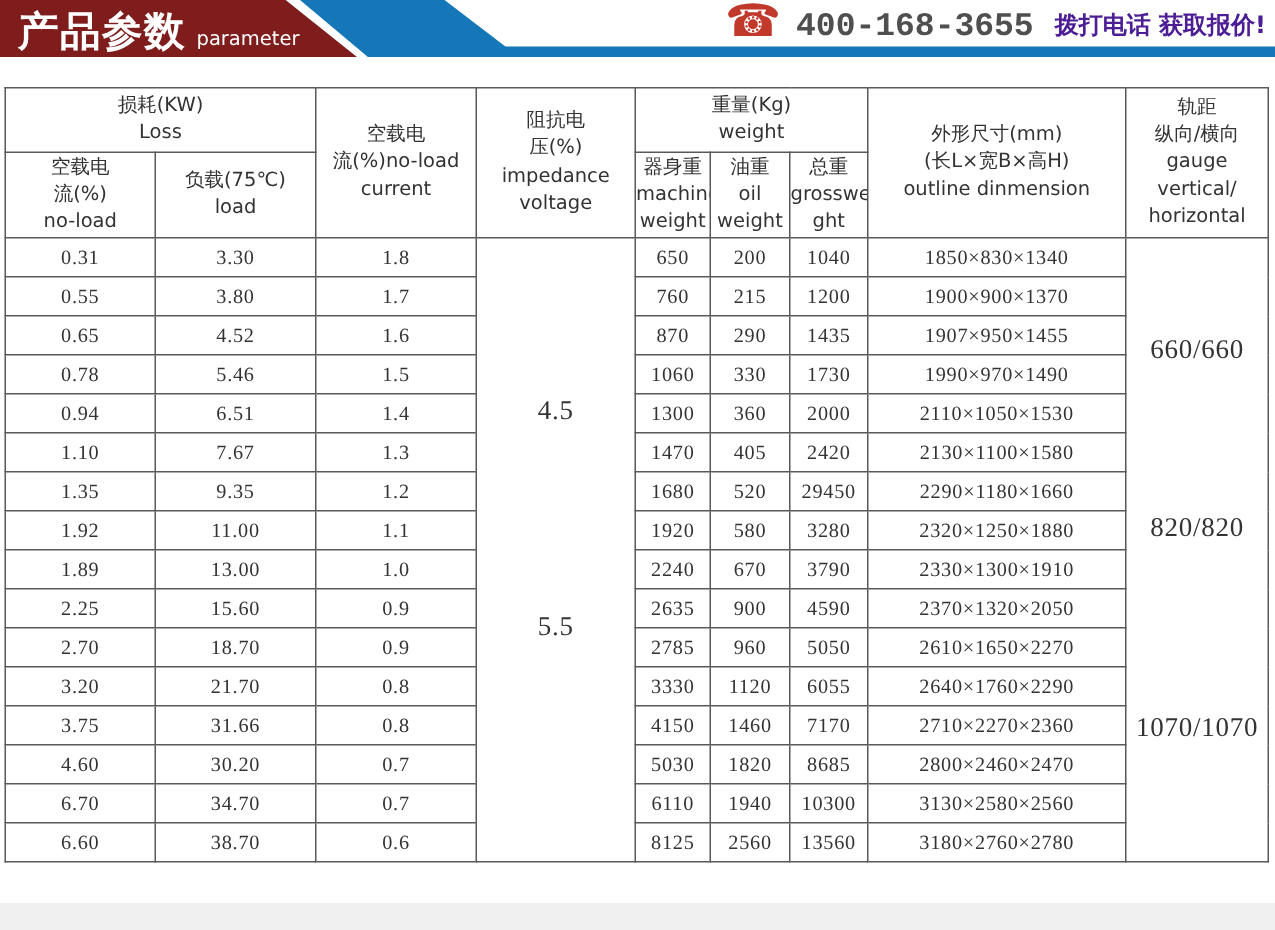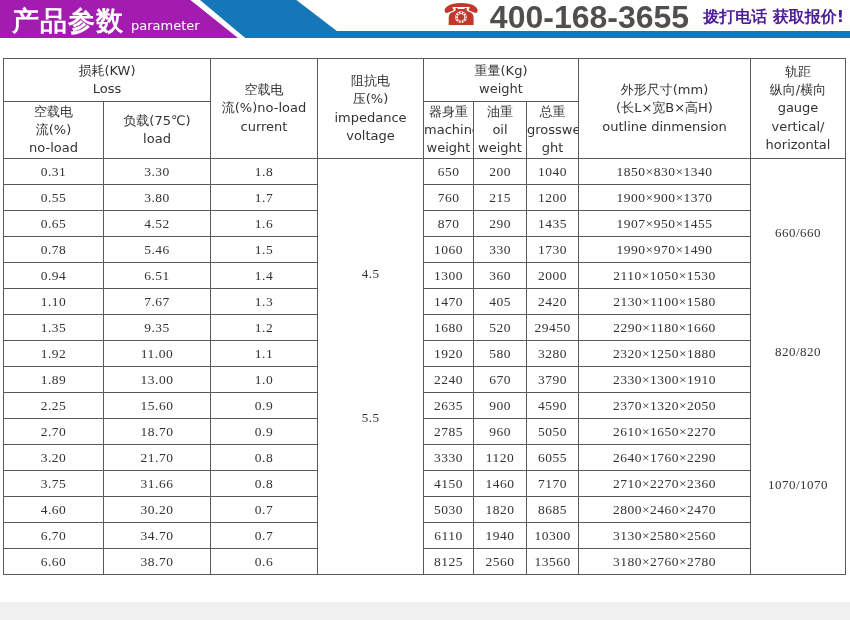--- a/index.html
+++ b/index.html
@@ -5,38 +5,38 @@
   * { margin:0; padding:0; box-sizing:border-box; }
   body {
     width:850px; height:620px; position:relative; overflow:hidden;
     background:#ffffff;
     font-family:"DejaVu Sans", sans-serif;
   }
   
   .header { position:absolute; left:0; top:0; width:850px; height:56px; }
   .banner-main {
     position:absolute; left:0; top:0; width:238px; height:38px;
-    background:#a21caf; color:#fff;
+    background:#7f1d1d; color:#fff;
     clip-path:polygon(0 0, 80% 0, 100% 100%, 0 100%);
     display:flex; align-items:baseline; padding:3px 0 0 12px; gap:7px;
   }
   .banner-title { font-size:27px; font-weight:bold; letter-spacing:1px; }
   .banner-sub { font-size:13px; font-weight:normal; }
   .banner-swoosh {
     position:absolute; left:200px; top:0; width:146px; height:38px;
     background:#1577b8;
     clip-path:polygon(0 0, 66% 0, 100% 100%, 31% 100%);
   }
   .banner-bar { position:absolute; left:310px; right:0; top:31px; height:7px; background:#1577b8; }
   .header-right {
     position:absolute; right:6px; top:0; height:34px;
     display:flex; align-items:center; gap:10px;
   }
   .phone-icon { color:#c0392b; font-size:30px; line-height:1; transform:translateY(-2px); }
-  .phone-number { font-size:32px; font-weight:bold; color:#4f4f4f; font-family:Liberation Sans, sans-serif; }
+  .phone-number { font-size:22px; font-weight:bold; color:#4f4f4f; font-family:Liberation Mono, monospace; }
   .cta { font-size:16px; font-weight:bold; color:#4c1d95; margin-left:4px; }
 
   
   .param-table {
     position:absolute; left:3px; top:58px; width:842px;
     border-collapse:collapse; table-layout:fixed;
   }
   .param-table th, .param-table td {
     border:1px solid #595959; text-align:center; vertical-align:middle;
     color:#333; overflow:hidden;
@@ -47,21 +47,21 @@
   }
   .tier1 th { height:43px; }
   .tier2 th { height:57px; }
   .param-table tbody td {
     height:26px; font-size:13.5px;
     font-family:"Liberation Serif", serif; letter-spacing:0.5px;
   }
   .merged-cell { position:relative; }
   .marker {
     position:absolute; left:0; width:100%; transform:translateY(-50%);
-    font-family:"Liberation Serif", serif; font-size:13px; letter-spacing:0.5px;
+    font-family:"Liberation Serif", serif; font-size:18px; letter-spacing:0.5px;
   }
   .footer-strip { position:absolute; left:0; right:0; top:602px; height:18px; background:#f0f0f0; }
 </style>
 </head>
 <body>
 
 <div class="header">
   <div class="banner-swoosh"></div>
   <div class="banner-bar"></div>
   <div class="banner-main">

